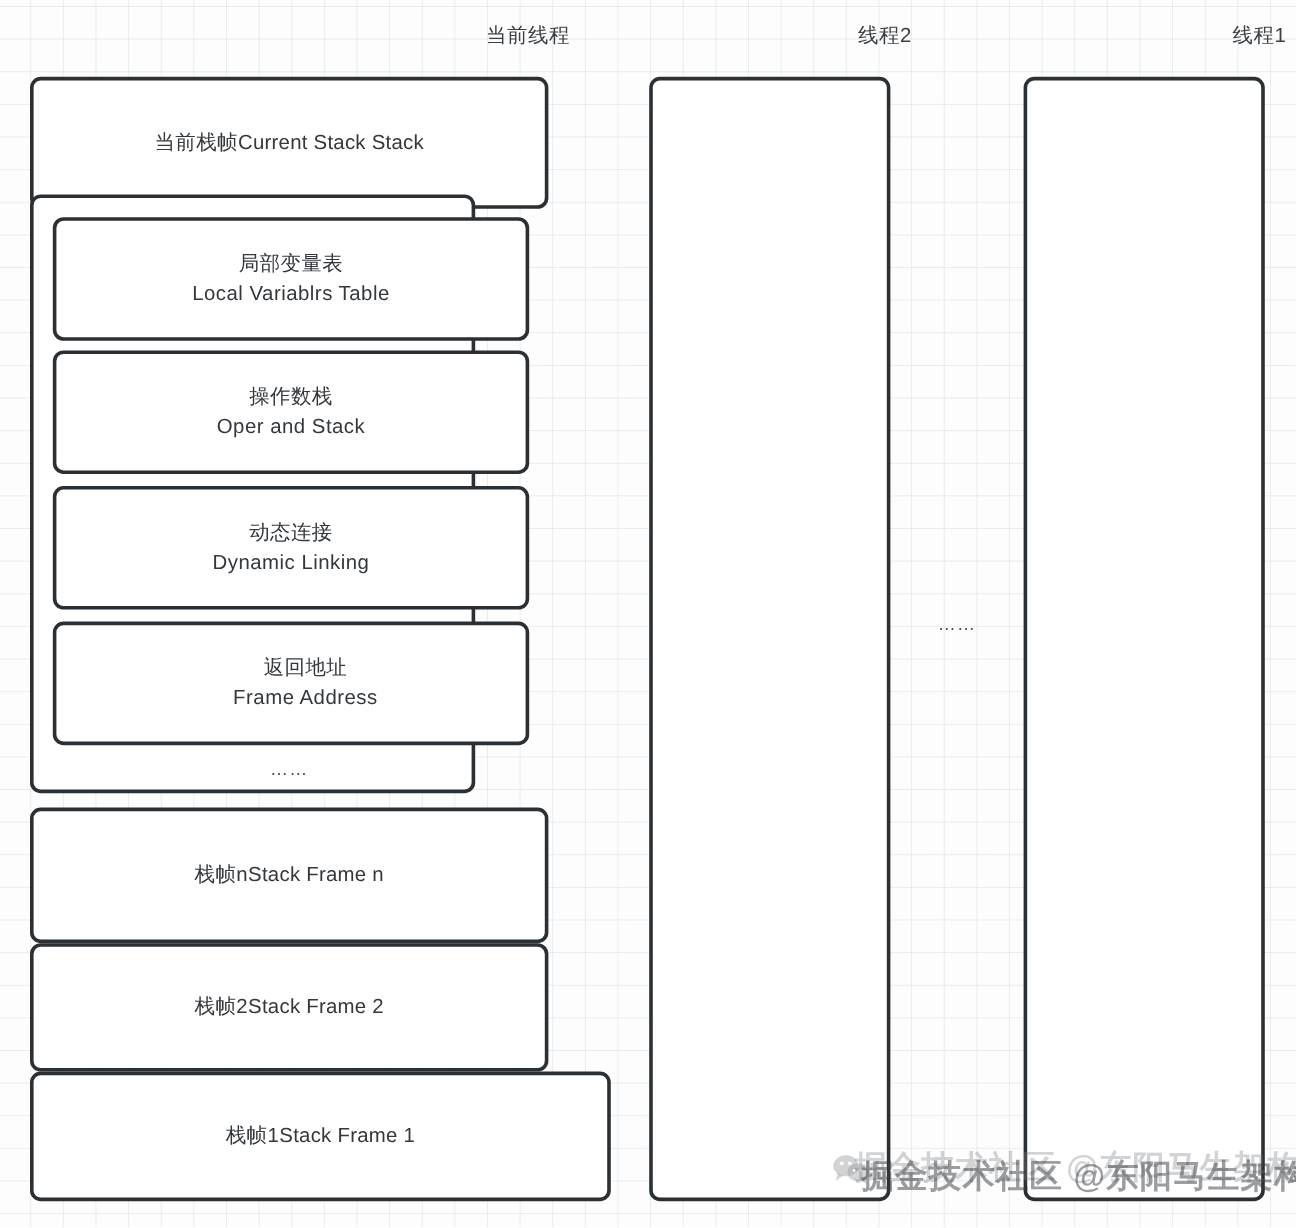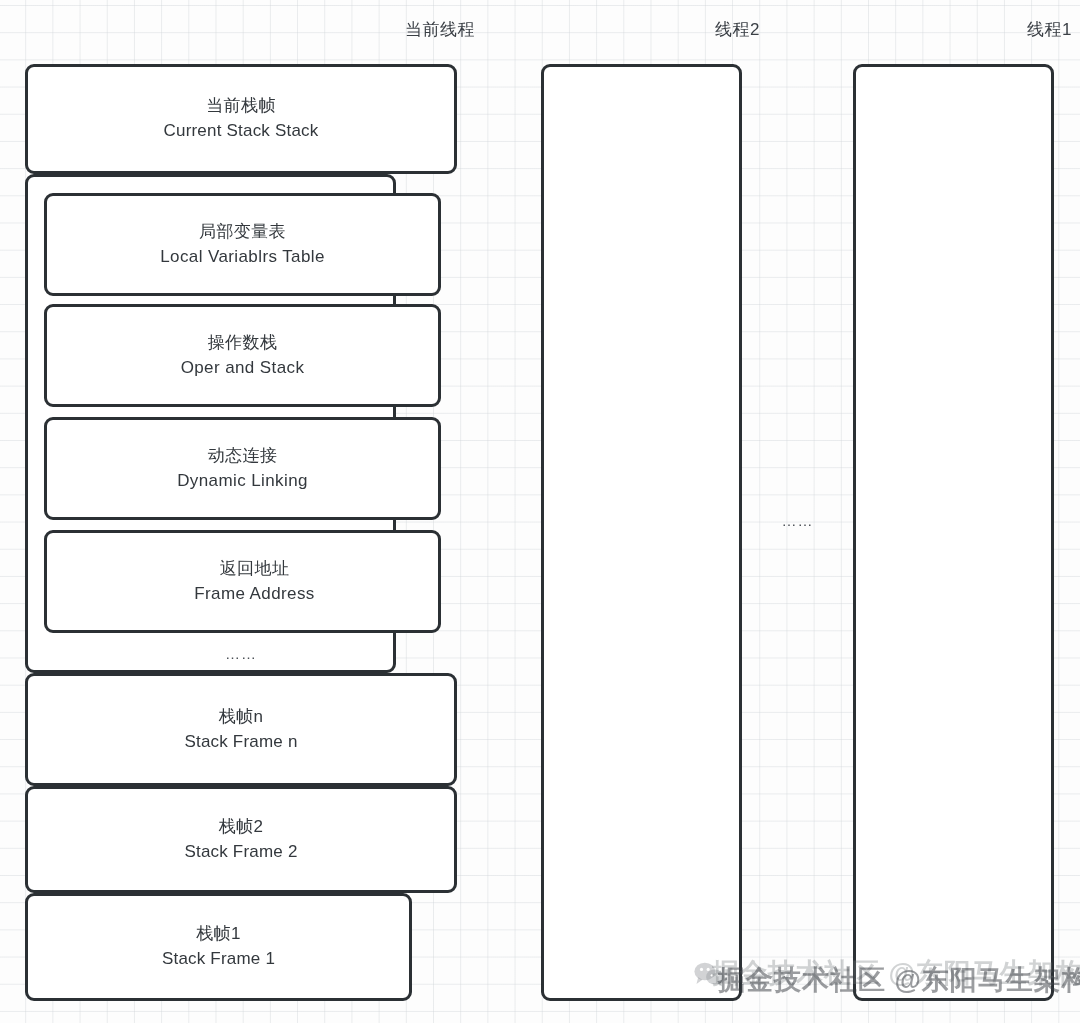--- a/index.html
+++ b/index.html
@@ -39,21 +39,21 @@
     background: #ffffff;
   }
   .frame {
     position: absolute;
     left: 0;
     box-sizing: border-box;
     border: 3px solid #2b3034;
     border-radius: 9px;
     background: #ffffff;
     display: flex;
-    flex-direction: column;
+    flex-direction: row;
     align-items: center;
     justify-content: center;
   }
   .frame .cn {
     font-size: 17px;
     color: #33383d;
     line-height: 1.45;
     letter-spacing: 0.4px;
   }
   .frame .en {
@@ -138,21 +138,21 @@
 
   <div class="col-label" style="left:853px; top:18px; width:201px;">线程1</div>
 
   <div style="position:absolute; left:25px; top:64px; width:432px; height:937px;">
 
     <div class="frame" style="top:0px; width:432px; height:110px;">
       <div class="cn">当前栈帧</div>
       <div class="en">Current Stack Stack</div>
     </div>
 
-    <div class="frame" style="top:110px; width:371px; height:499px; justify-content:flex-start;">
+    <div class="frame" style="top:98px; width:371px; height:499px; justify-content:flex-start;">
 
       <div class="detail-box" style="left:16px; top:16px; width:397px; height:103px;">
         <div class="cn">局部变量表</div>
         <div class="en">Local Variablrs Table</div>
       </div>
 
       <div class="detail-box" style="left:16px; top:127px; width:397px; height:103px;">
         <div class="cn">操作数栈</div>
         <div class="en">Oper and Stack</div>
       </div>
@@ -173,21 +173,21 @@
     <div class="frame" style="top:609px; width:432px; height:113px;">
       <div class="cn">栈帧n</div>
       <div class="en">Stack Frame n</div>
     </div>
 
     <div class="frame" style="top:722px; width:432px; height:107px;">
       <div class="cn">栈帧2</div>
       <div class="en">Stack Frame 2</div>
     </div>
 
-    <div class="frame" style="top:829px; width:387px; height:108px;">
+    <div class="frame" style="top:829px; width:484px; height:108px;">
       <div class="cn">栈帧1</div>
       <div class="en">Stack Frame 1</div>
     </div>
   </div>
 
   <div class="thread-col" style="left:541px; top:64px; width:201px; height:937px;">
     <div class="empty-col-inner"></div>
   </div>
 
   <div class="ellipsis" style="left:742px; top:512px; width:111px;">……</div>

